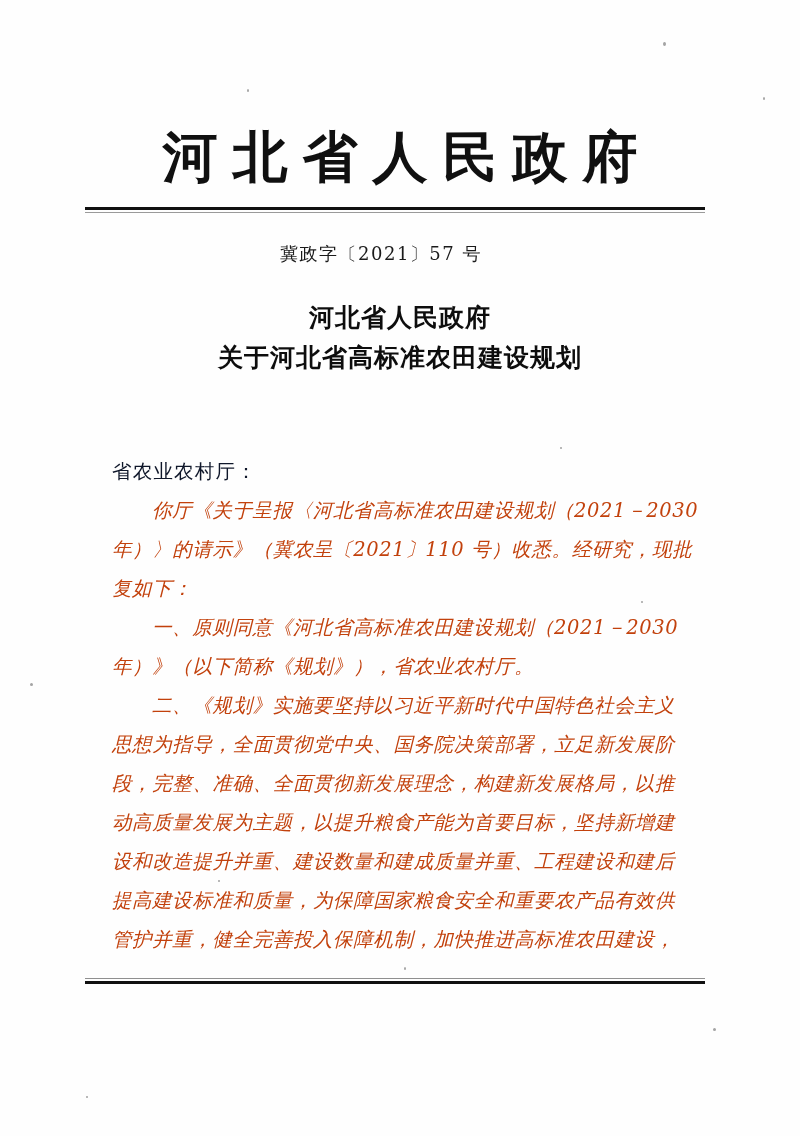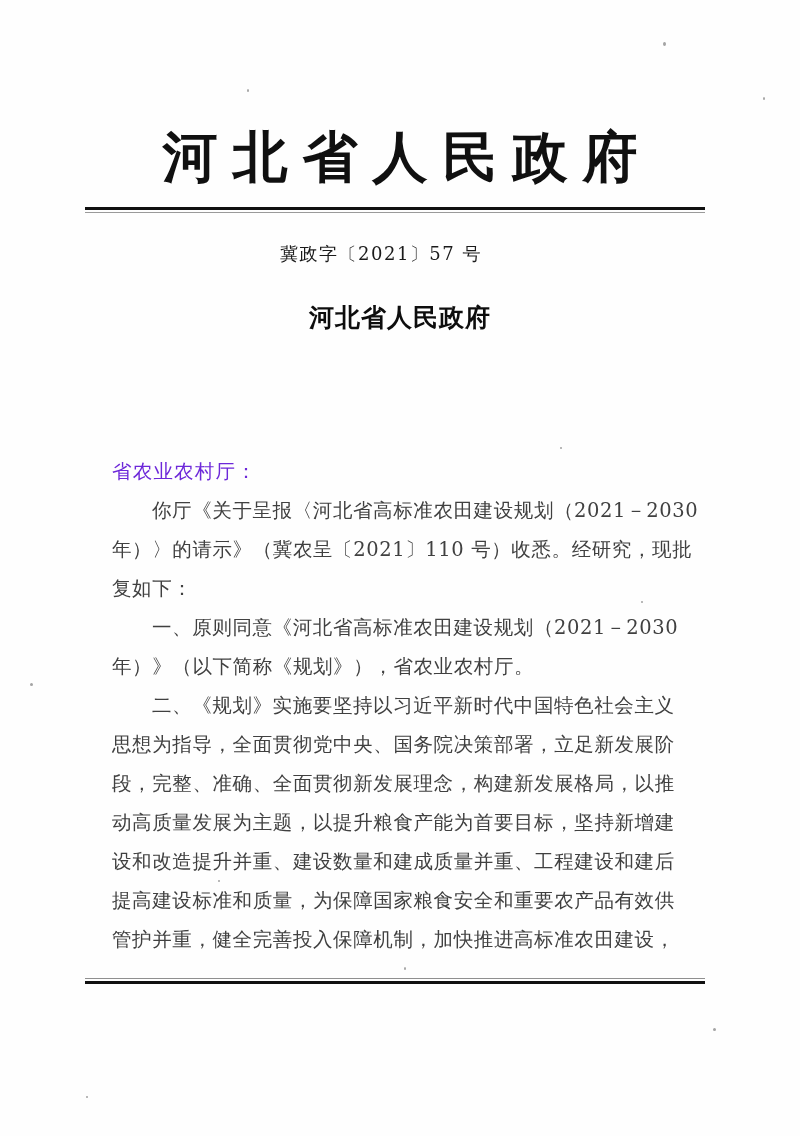--- a/index.html
+++ b/index.html
@@ -119,30 +119,31 @@
   .body-block {
     position: absolute;
     top: 452px;
     left: 112px;
     width: 562px;
   }
   .recipient {
     font-size: 19.5px;
     line-height: 39px;
     letter-spacing: 1.2px;
-    color: #6d28d9;
+    color: #0f172a;
   }
   .para {
     font-size: 19.5px;
     line-height: 39px;
     letter-spacing: 0.6px;
     text-align: justify;
     text-justify: inter-character;
-    color: #404040;
+    color: #c2410c;
     margin: 0;
+    font-style: italic;
   }
   .para .ln {
     display: block;
     white-space: nowrap;
   }
   .para .ln.indent {
     text-indent: 40px;
   }
 </style>
 </head>
@@ -167,20 +168,21 @@
 
   <div class="rule-top">
     <div class="thick"></div>
     <div class="thin"></div>
   </div>
 
   <div class="doc-number">冀政字〔2021〕57 号</div>
 
   <div class="doc-title">
     <div class="doc-title-line">河北省人民政府</div>
+    <div class="doc-title-line">关于河北省高标准农田建设规划</div>
   </div>
 
   <div class="body-block">
 
     <div class="recipient">省农业农村厅：</div>
 
     <div class="para">
       <span class="ln indent">你厅《关于呈报〈河北省高标准农田建设规划（2021－2030</span>
       <span class="ln">年）〉的请示》（冀农呈〔2021〕110 号）收悉。经研究，现批</span>
       <span class="ln">复如下：</span>

